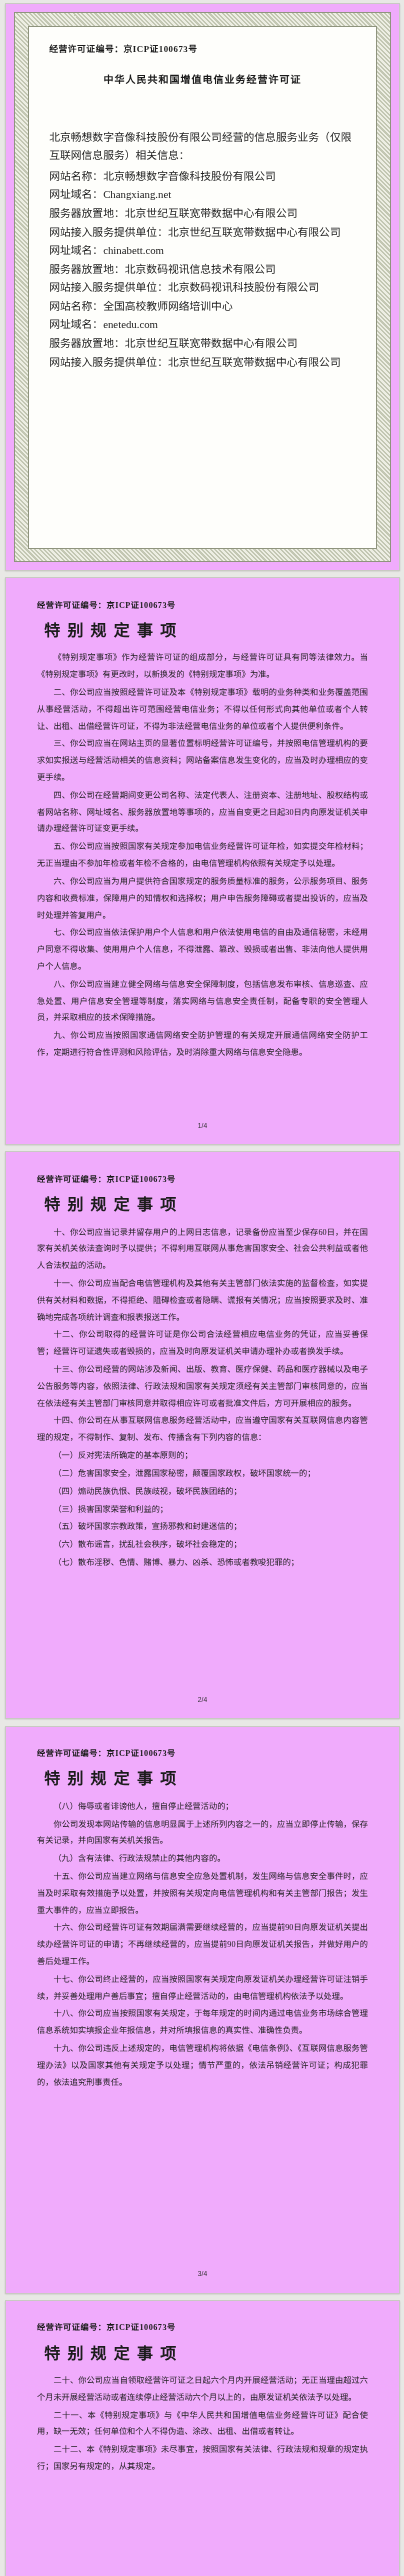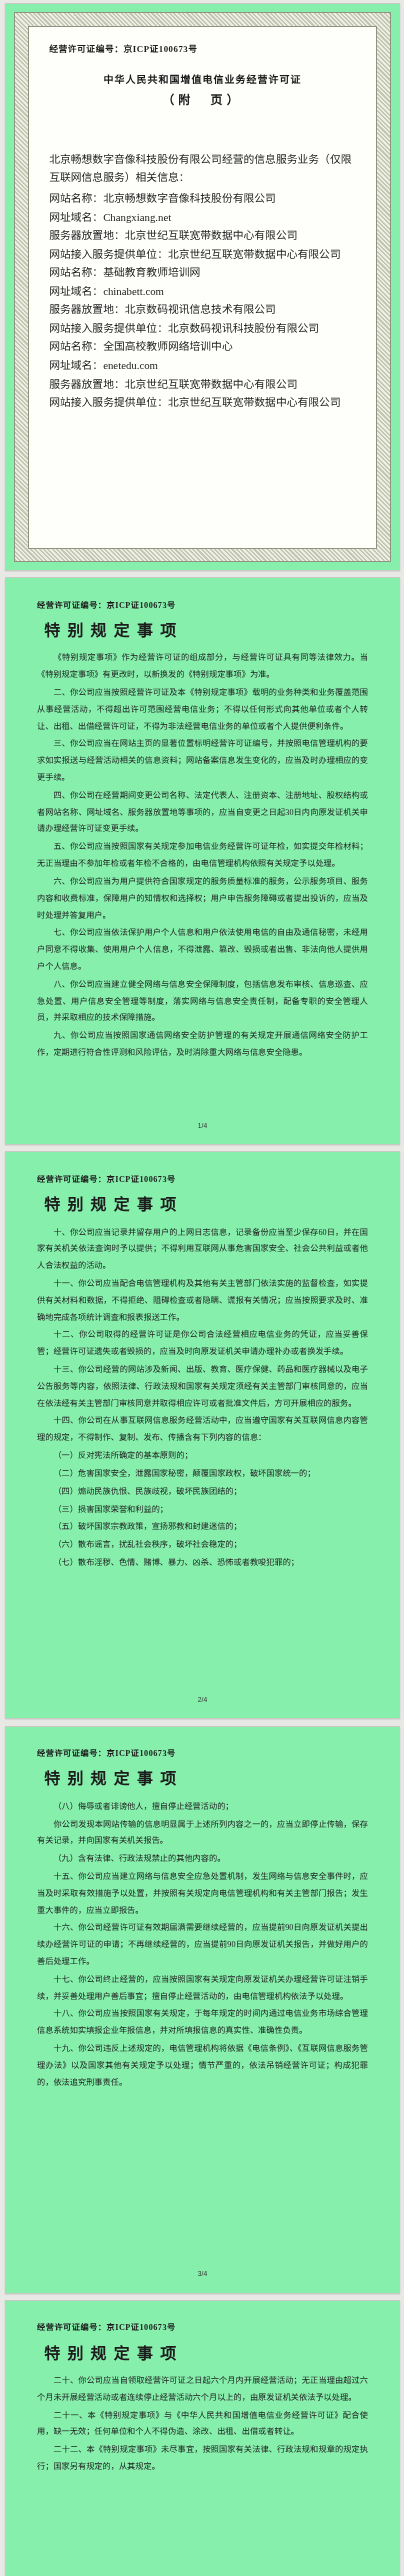--- a/index.html
+++ b/index.html
@@ -6,21 +6,21 @@
   body {
     width: 405px;
     background: #e8e8e5;
     font-family: "Liberation Serif", serif;
     color: #1c1c1c;
   }
   .canvas { width: 405px; padding: 3.1px 0; }
   .page {
     width: 395px;
     margin: 0 auto 6.2px;
-    background: #86efac;
+    background: #f0abfc;
     border: 0.5px solid #c9c9c3;
     box-shadow: 0 0.5px 1.5px rgba(0,0,0,.18);
     position: relative;
   }
   
   .page.cert { height: 568px; padding: 8.2px; }
   .cert-frame {
     height: 100%;
     border: 0.5px solid #8f947e;
     padding: 12.4px;
@@ -86,31 +86,29 @@
 
 <div class="canvas">
 
   <section class="page cert">
     <div class="cert-frame">
       <div class="cert-inner">
         <div class="cert-no">
           <span>经营许可证编号：</span><span>京ICP证100673号</span>
         </div>
         <h1 class="cert-title">中华人民共和国增值电信业务经营许可证</h1>
-        <div class="cert-subtitle">（附　页）</div>
 
         <div class="cert-body">
           <p class="cert-intro">北京畅想数字音像科技股份有限公司经营的信息服务业务（仅限互联网信息服务）相关信息：</p>
 
           <p class="cert-line"><span>网站名称：</span><span>北京畅想数字音像科技股份有限公司</span></p>
           <p class="cert-line"><span>网址域名：</span><span>Changxiang.net</span></p>
           <p class="cert-line"><span>服务器放置地：</span><span>北京世纪互联宽带数据中心有限公司</span></p>
           <p class="cert-line"><span>网站接入服务提供单位：</span><span>北京世纪互联宽带数据中心有限公司</span></p>
 
-          <p class="cert-line"><span>网站名称：</span><span>基础教育教师培训网</span></p>
           <p class="cert-line"><span>网址域名：</span><span>chinabett.com</span></p>
           <p class="cert-line"><span>服务器放置地：</span><span>北京数码视讯信息技术有限公司</span></p>
           <p class="cert-line"><span>网站接入服务提供单位：</span><span>北京数码视讯科技股份有限公司</span></p>
 
           <p class="cert-line"><span>网站名称：</span><span>全国高校教师网络培训中心</span></p>
           <p class="cert-line"><span>网址域名：</span><span>enetedu.com</span></p>
           <p class="cert-line"><span>服务器放置地：</span><span>北京世纪互联宽带数据中心有限公司</span></p>
           <p class="cert-line"><span>网站接入服务提供单位：</span><span>北京世纪互联宽带数据中心有限公司</span></p>
         </div>
       </div>

